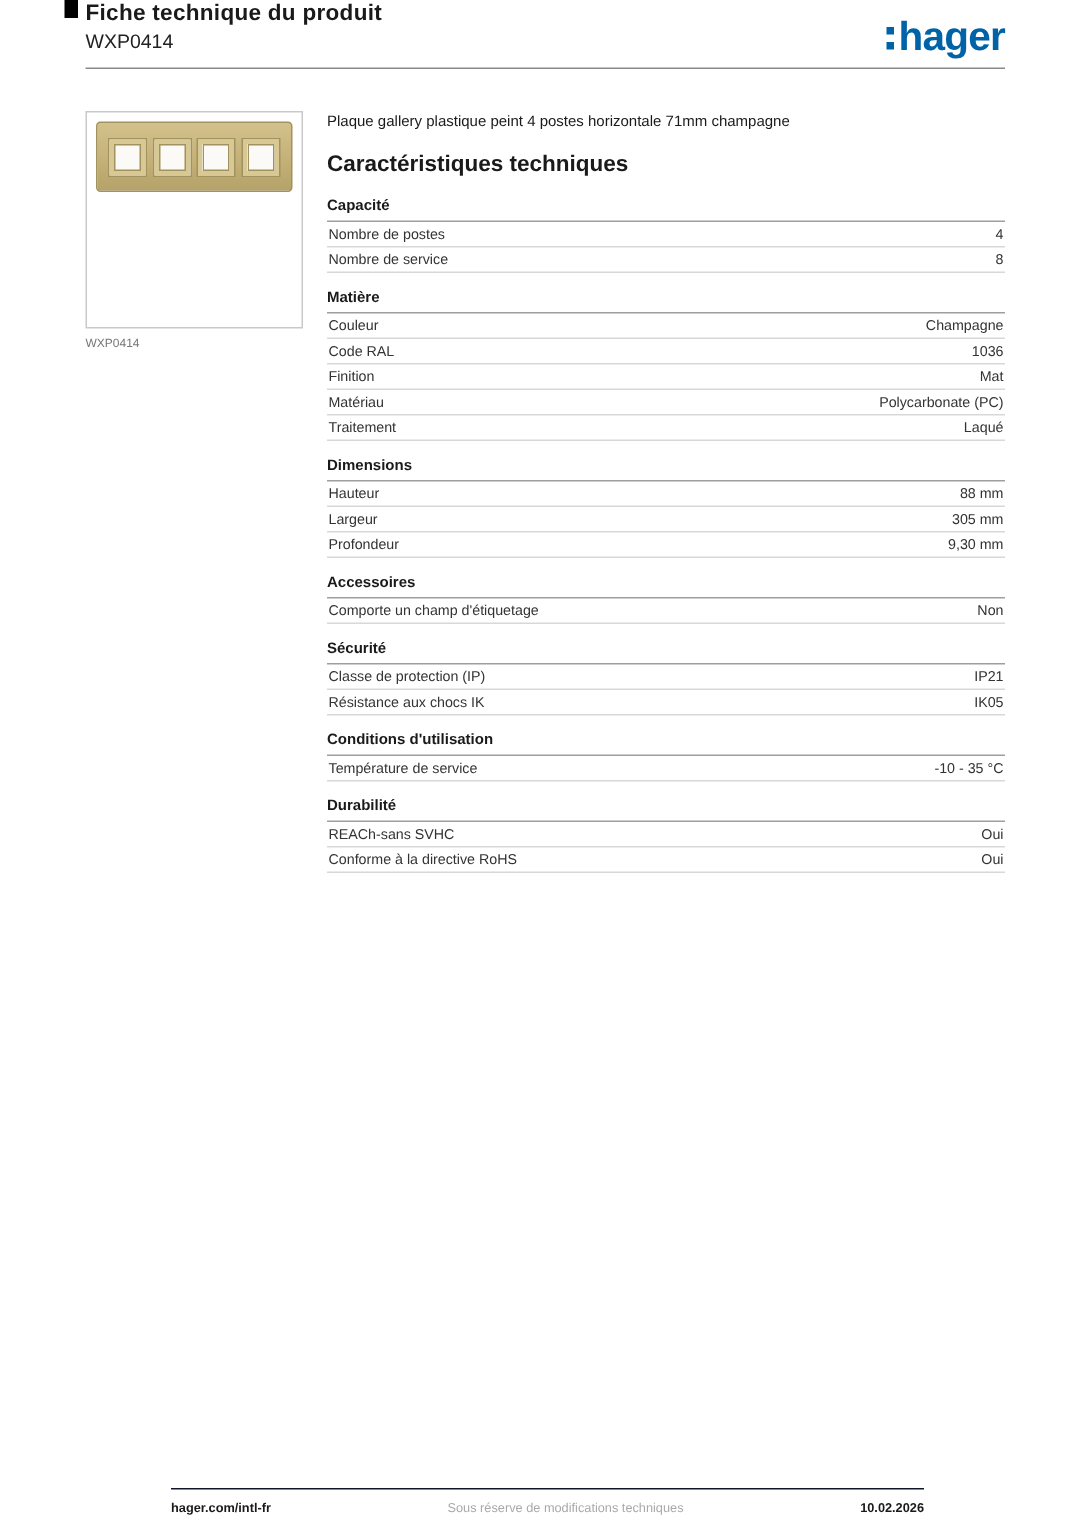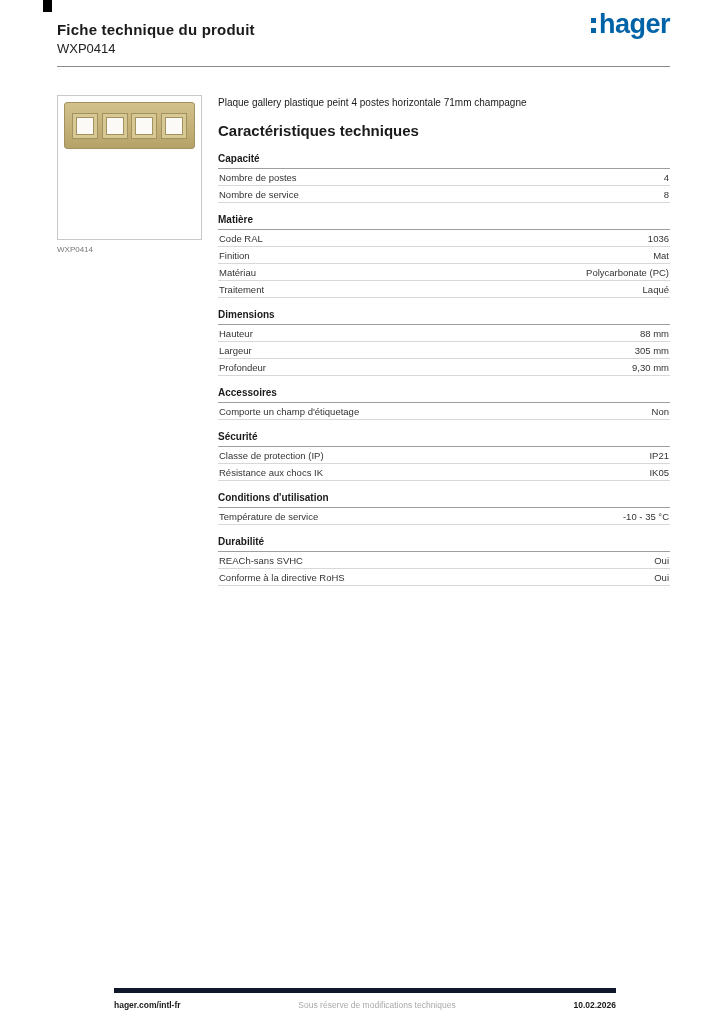--- a/index.html
+++ b/index.html
@@ -9,21 +9,21 @@
     background:#ffffff;
     color:#1a1a1a;
     position:relative;
     overflow:hidden;
   }
   .reg-mark { position:absolute; left:43px; top:0; width:9px; height:12px; background:#000; }
 
   .page { position:absolute; left:57px; right:54px; top:0; bottom:0; }
 
   
-  .header { padding-top:21px; position:relative; border-bottom:1px solid #8a8a8a; padding-bottom:10px; }
+  .header { position:relative; border-bottom:1px solid #8a8a8a; padding-bottom:10px; }
   .doc-title { font-size:15px; font-weight:bold; letter-spacing:.2px; }
   .doc-subtitle { font-size:13px; margin-top:3px; color:#222; }
   .logo { position:absolute; right:0; top:11px; display:flex; align-items:flex-end; }
   .logo-colon { display:flex; flex-direction:column; justify-content:flex-end; gap:5px; margin-right:3px; padding-bottom:5px; }
   .logo-colon i { display:block; width:5px; height:5px; background:#0063A7; }
   .logo-text { font-size:27px; font-weight:bold; color:#0063A7; line-height:1; letter-spacing:-0.5px; }
 
   
   .content { display:flex; margin-top:28px; }
   .left-col { width:145px; flex:0 0 145px; }
@@ -42,21 +42,21 @@
   .spec-section { margin-bottom:11px; }
   .section-title { font-size:10px; font-weight:bold; padding-bottom:4px; border-bottom:1px solid #9e9e9e; }
   .spec-row { display:flex; justify-content:space-between; align-items:center;
               padding:3px 1px 2px 1px; border-bottom:1px solid #d8d8d8;
               font-size:9.5px; color:#333; }
   .spec-label { text-align:left; }
   .spec-value { text-align:right; color:#333; }
 
   
   .footer { position:absolute; left:57px; right:54px; bottom:14px;
-            border-top:5px solid #0f172a; padding-top:7px;
+            border-top:1px solid #0f172a; padding-top:7px;
             display:flex; justify-content:space-between; align-items:baseline; font-size:8.5px; }
   .footer-left { font-weight:bold; color:#1a1a1a; }
   .footer-center { color:#a9a9a9; }
   .footer-right { font-weight:bold; color:#1a1a1a; }
 </style>
 </head>
 <body>
 
 <div class="reg-mark"></div>
 
@@ -103,20 +103,24 @@
                 <span class="spec-label">Nombre de service</span>
                 <span class="spec-value">8</span>
               </div>
             </div>
   </div>
 
   <div class="spec-section">
     <div class="section-title">Matière</div>
     <div>
               <div class="spec-row">
+                <span class="spec-label">Couleur</span>
+                <span class="spec-value">Champagne</span>
+              </div>
+              <div class="spec-row">
                 <span class="spec-label">Code RAL</span>
                 <span class="spec-value">1036</span>
               </div>
               <div class="spec-row">
                 <span class="spec-label">Finition</span>
                 <span class="spec-value">Mat</span>
               </div>
               <div class="spec-row">
                 <span class="spec-label">Matériau</span>
                 <span class="spec-value">Polycarbonate (PC)</span>

